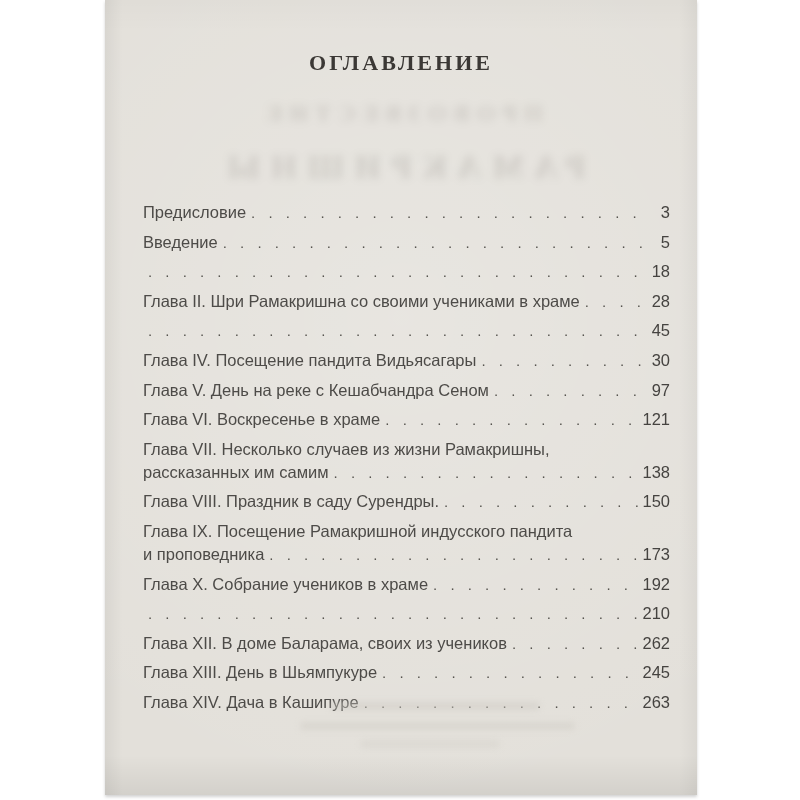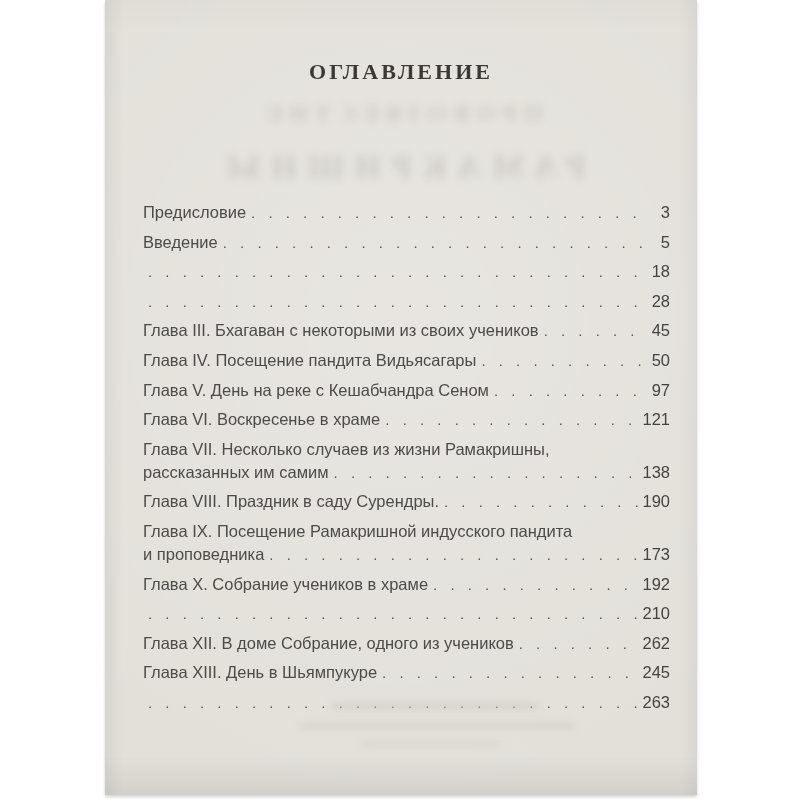--- a/index.html
+++ b/index.html
@@ -12,21 +12,21 @@
   .page{
     position:absolute;left:105px;top:0;width:592px;height:795px;
     background:#e3e0da;
     background-image:
       radial-gradient(ellipse 120% 90% at 50% 40%, rgba(255,255,255,0.18), rgba(0,0,0,0) 70%),
       linear-gradient(90deg, rgba(0,0,0,0.05) 0%, rgba(0,0,0,0) 3%, rgba(0,0,0,0) 97%, rgba(0,0,0,0.04) 100%),
       linear-gradient(180deg, rgba(0,0,0,0.02) 0%, rgba(0,0,0,0) 4%, rgba(0,0,0,0) 95%, rgba(0,0,0,0.07) 100%);
     box-shadow:0 2px 3px rgba(0,0,0,0.18);
   }
   .title{
-    position:absolute;left:0;top:59px;width:100%;
+    position:absolute;left:0;top:50px;width:100%;
     text-align:center;
     font-family:"Liberation Serif","DejaVu Serif",serif;
     font-weight:bold;font-size:22px;letter-spacing:3px;
     color:#3b3835;margin:0;
   }
   
   .ghost-heading{
     position:absolute;left:0;top:100px;width:100%;
     text-align:center;
     font-family:"Liberation Serif","DejaVu Serif",serif;
@@ -84,32 +84,32 @@
       <div class="row">
     <span class="label">Введение</span>
     <span class="dots">. . . . . . . . . . . . . . . . . . . . . . . . . . . . . . . . . . . . . . . . . . . . . . . . . . . . . . . . . . . . . . . . . . . . . . . . . . . . . . . . . . . . . . . . . . . . . . . . . . . . . . . . . . . . . . . . . . . . . . . .</span>
     <span class="num">5</span>
   </div>
       <div class="row">
     <span class="dots">. . . . . . . . . . . . . . . . . . . . . . . . . . . . . . . . . . . . . . . . . . . . . . . . . . . . . . . . . . . . . . . . . . . . . . . . . . . . . . . . . . . . . . . . . . . . . . . . . . . . . . . . . . . . . . . . . . . . . . . .</span>
     <span class="num">18</span>
   </div>
       <div class="row">
+    <span class="label">Глава II. Шри Рамакришна со своими учениками в храме</span>
     <span class="dots">. . . . . . . . . . . . . . . . . . . . . . . . . . . . . . . . . . . . . . . . . . . . . . . . . . . . . . . . . . . . . . . . . . . . . . . . . . . . . . . . . . . . . . . . . . . . . . . . . . . . . . . . . . . . . . . . . . . . . . . .</span>
     <span class="num">28</span>
   </div>
       <div class="row">
-    <span class="label">Глава III. Бхагаван с некоторыми из своих учеников</span>
     <span class="dots">. . . . . . . . . . . . . . . . . . . . . . . . . . . . . . . . . . . . . . . . . . . . . . . . . . . . . . . . . . . . . . . . . . . . . . . . . . . . . . . . . . . . . . . . . . . . . . . . . . . . . . . . . . . . . . . . . . . . . . . .</span>
     <span class="num">45</span>
   </div>
       <div class="row">
     <span class="label">Глава IV. Посещение пандита Видьясагары</span>
     <span class="dots">. . . . . . . . . . . . . . . . . . . . . . . . . . . . . . . . . . . . . . . . . . . . . . . . . . . . . . . . . . . . . . . . . . . . . . . . . . . . . . . . . . . . . . . . . . . . . . . . . . . . . . . . . . . . . . . . . . . . . . . .</span>
-    <span class="num">50</span>
+    <span class="num">30</span>
   </div>
       <div class="row">
     <span class="label">Глава V. День на реке с Кешабчандра Сеном</span>
     <span class="dots">. . . . . . . . . . . . . . . . . . . . . . . . . . . . . . . . . . . . . . . . . . . . . . . . . . . . . . . . . . . . . . . . . . . . . . . . . . . . . . . . . . . . . . . . . . . . . . . . . . . . . . . . . . . . . . . . . . . . . . . .</span>
     <span class="num">97</span>
   </div>
       <div class="row">
     <span class="label">Глава VI. Воскресенье в храме</span>
     <span class="dots">. . . . . . . . . . . . . . . . . . . . . . . . . . . . . . . . . . . . . . . . . . . . . . . . . . . . . . . . . . . . . . . . . . . . . . . . . . . . . . . . . . . . . . . . . . . . . . . . . . . . . . . . . . . . . . . . . . . . . . . .</span>
     <span class="num">121</span>
@@ -119,51 +119,52 @@
 
   </div>
       <div class="row">
     <span class="label">рассказанных им самим</span>
     <span class="dots">. . . . . . . . . . . . . . . . . . . . . . . . . . . . . . . . . . . . . . . . . . . . . . . . . . . . . . . . . . . . . . . . . . . . . . . . . . . . . . . . . . . . . . . . . . . . . . . . . . . . . . . . . . . . . . . . . . . . . . . .</span>
     <span class="num">138</span>
   </div>
       <div class="row">
     <span class="label">Глава VIII. Праздник в саду Сурендры.</span>
     <span class="dots">. . . . . . . . . . . . . . . . . . . . . . . . . . . . . . . . . . . . . . . . . . . . . . . . . . . . . . . . . . . . . . . . . . . . . . . . . . . . . . . . . . . . . . . . . . . . . . . . . . . . . . . . . . . . . . . . . . . . . . . .</span>
-    <span class="num">190</span>
+    <span class="num">150</span>
   </div>
       <div class="row wrap-first">
     <span class="label">Глава IX. Посещение Рамакришной индусского пандита</span>
 
   </div>
       <div class="row">
     <span class="label">и проповедника</span>
     <span class="dots">. . . . . . . . . . . . . . . . . . . . . . . . . . . . . . . . . . . . . . . . . . . . . . . . . . . . . . . . . . . . . . . . . . . . . . . . . . . . . . . . . . . . . . . . . . . . . . . . . . . . . . . . . . . . . . . . . . . . . . . .</span>
     <span class="num">173</span>
   </div>
       <div class="row">
     <span class="label">Глава X. Собрание учеников в храме</span>
     <span class="dots">. . . . . . . . . . . . . . . . . . . . . . . . . . . . . . . . . . . . . . . . . . . . . . . . . . . . . . . . . . . . . . . . . . . . . . . . . . . . . . . . . . . . . . . . . . . . . . . . . . . . . . . . . . . . . . . . . . . . . . . .</span>
     <span class="num">192</span>
   </div>
       <div class="row">
     <span class="dots">. . . . . . . . . . . . . . . . . . . . . . . . . . . . . . . . . . . . . . . . . . . . . . . . . . . . . . . . . . . . . . . . . . . . . . . . . . . . . . . . . . . . . . . . . . . . . . . . . . . . . . . . . . . . . . . . . . . . . . . .</span>
     <span class="num">210</span>
   </div>
       <div class="row">
-    <span class="label">Глава XII. В доме Собрание, одного из учеников</span>
+    <span class="label">Глава XII. В доме Баларама, своих из учеников</span>
     <span class="dots">. . . . . . . . . . . . . . . . . . . . . . . . . . . . . . . . . . . . . . . . . . . . . . . . . . . . . . . . . . . . . . . . . . . . . . . . . . . . . . . . . . . . . . . . . . . . . . . . . . . . . . . . . . . . . . . . . . . . . . . .</span>
     <span class="num">262</span>
   </div>
       <div class="row">
     <span class="label">Глава XIII. День в Шьямпукуре</span>
     <span class="dots">. . . . . . . . . . . . . . . . . . . . . . . . . . . . . . . . . . . . . . . . . . . . . . . . . . . . . . . . . . . . . . . . . . . . . . . . . . . . . . . . . . . . . . . . . . . . . . . . . . . . . . . . . . . . . . . . . . . . . . . .</span>
     <span class="num">245</span>
   </div>
       <div class="row">
+    <span class="label">Глава XIV. Дача в Кашипуре</span>
     <span class="dots">. . . . . . . . . . . . . . . . . . . . . . . . . . . . . . . . . . . . . . . . . . . . . . . . . . . . . . . . . . . . . . . . . . . . . . . . . . . . . . . . . . . . . . . . . . . . . . . . . . . . . . . . . . . . . . . . . . . . . . . .</span>
     <span class="num">263</span>
   </div>
     </div>
 
   <div class="ghost-bottom">
     <div class="gb" style="left:225px;top:702px;width:210px;opacity:0.55;"></div>
     <div class="gb" style="left:195px;top:722px;width:275px;opacity:0.50;"></div>
     <div class="gb" style="left:255px;top:740px;width:140px;opacity:0.35;"></div>
   </div>

